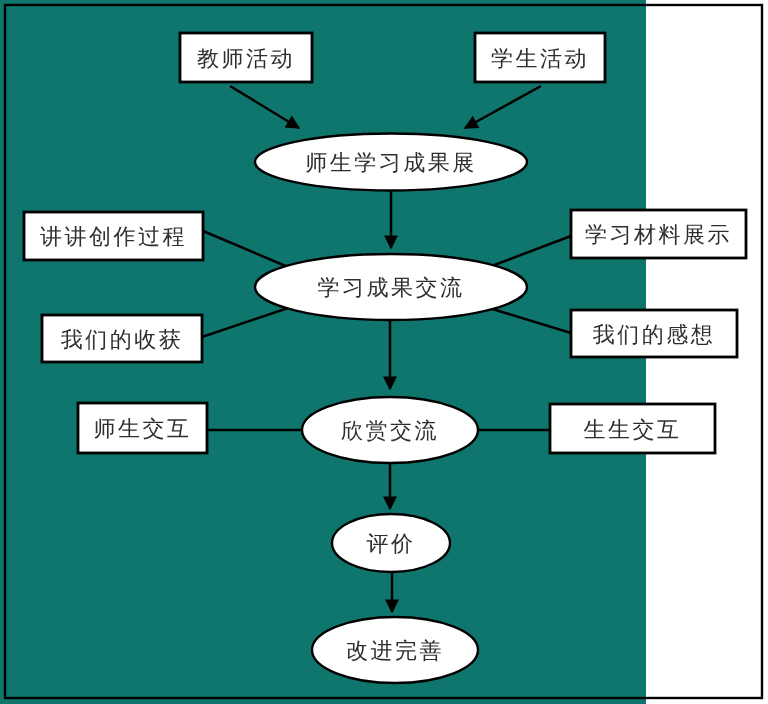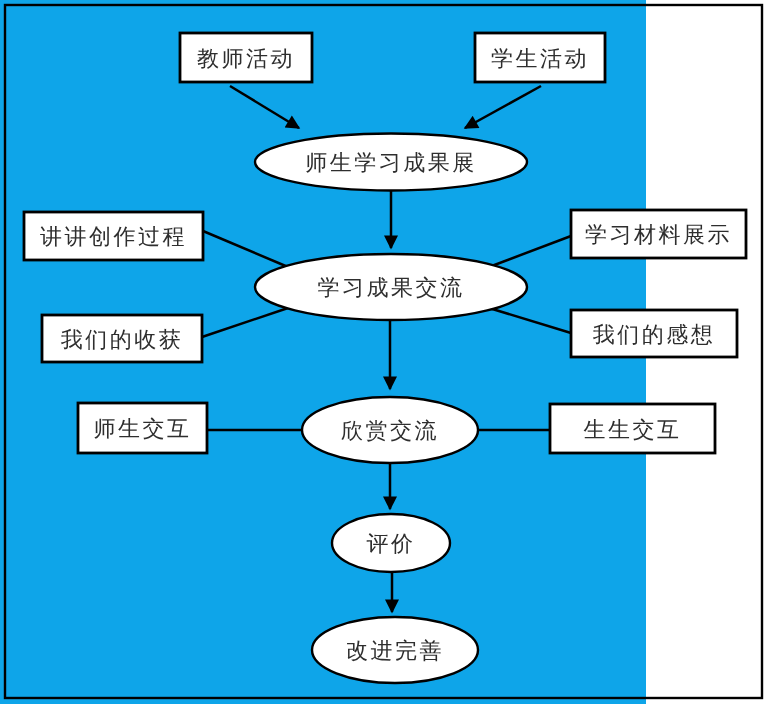--- a/index.html
+++ b/index.html
@@ -4,21 +4,21 @@
 <style>
   html, body {
     margin: 0;
     padding: 0;
     background: #ffffff;
   }
   .stage {
     position: relative;
     width: 646px;
     height: 704px;
-    background: #0ea5e9;
+    background: #0f766e;
     font-family: "DejaVu Sans", "Liberation Sans", sans-serif;
   }
   svg { display: block; }
   .node-rect {
     fill: #ffffff;
     stroke: #000000;
     stroke-width: 2.8;
   }
   .node-ellipse {
     fill: #ffffff;

